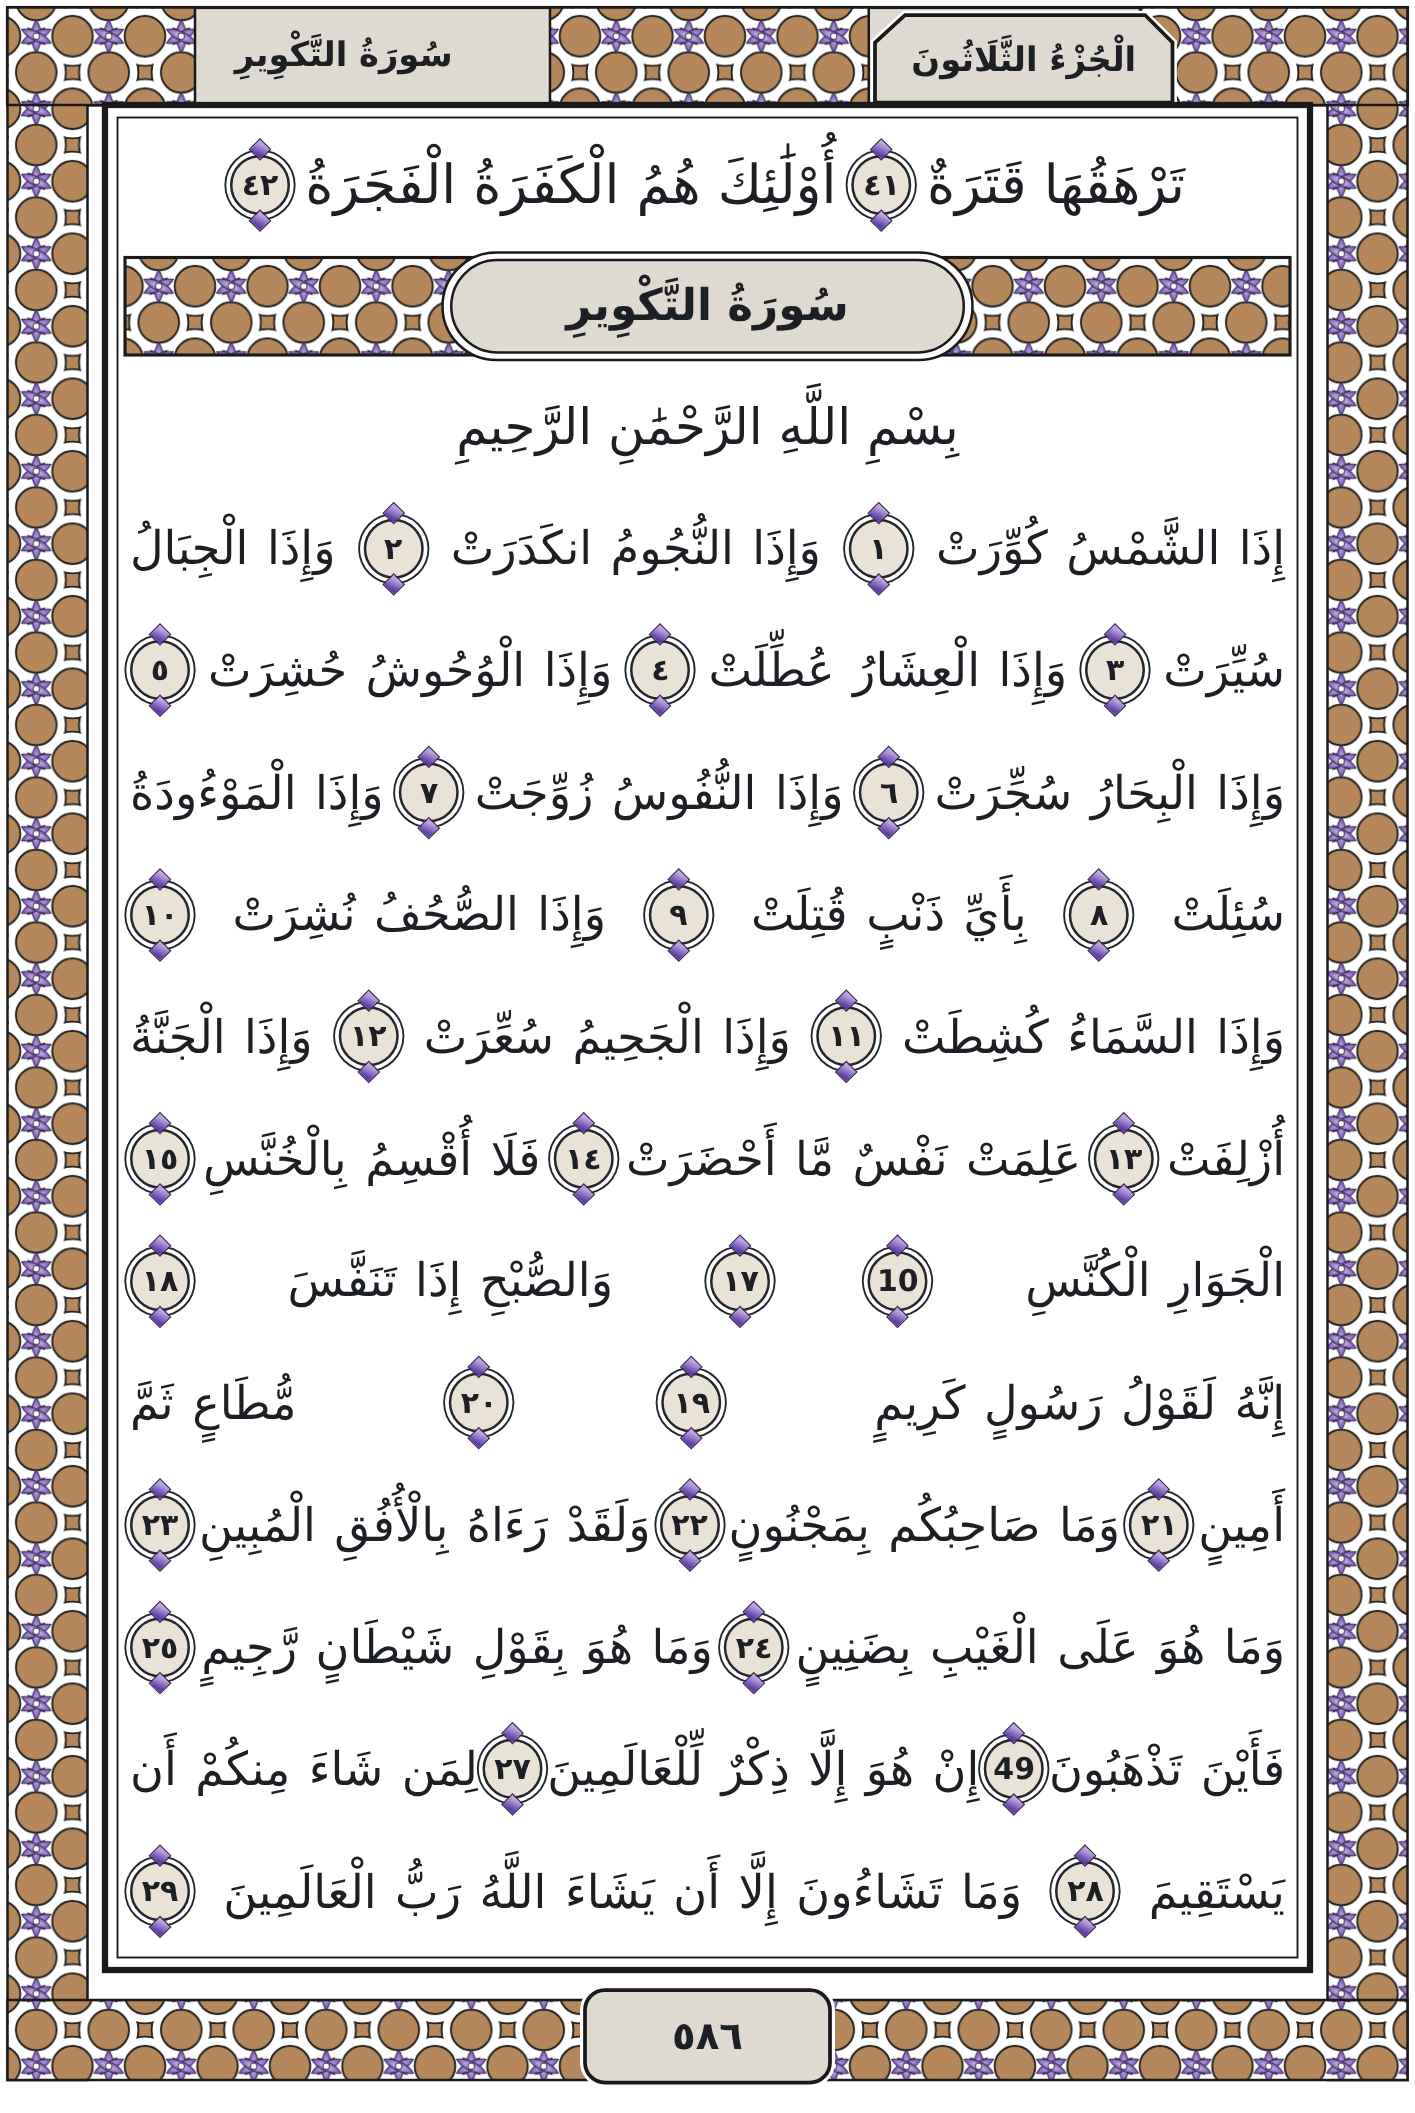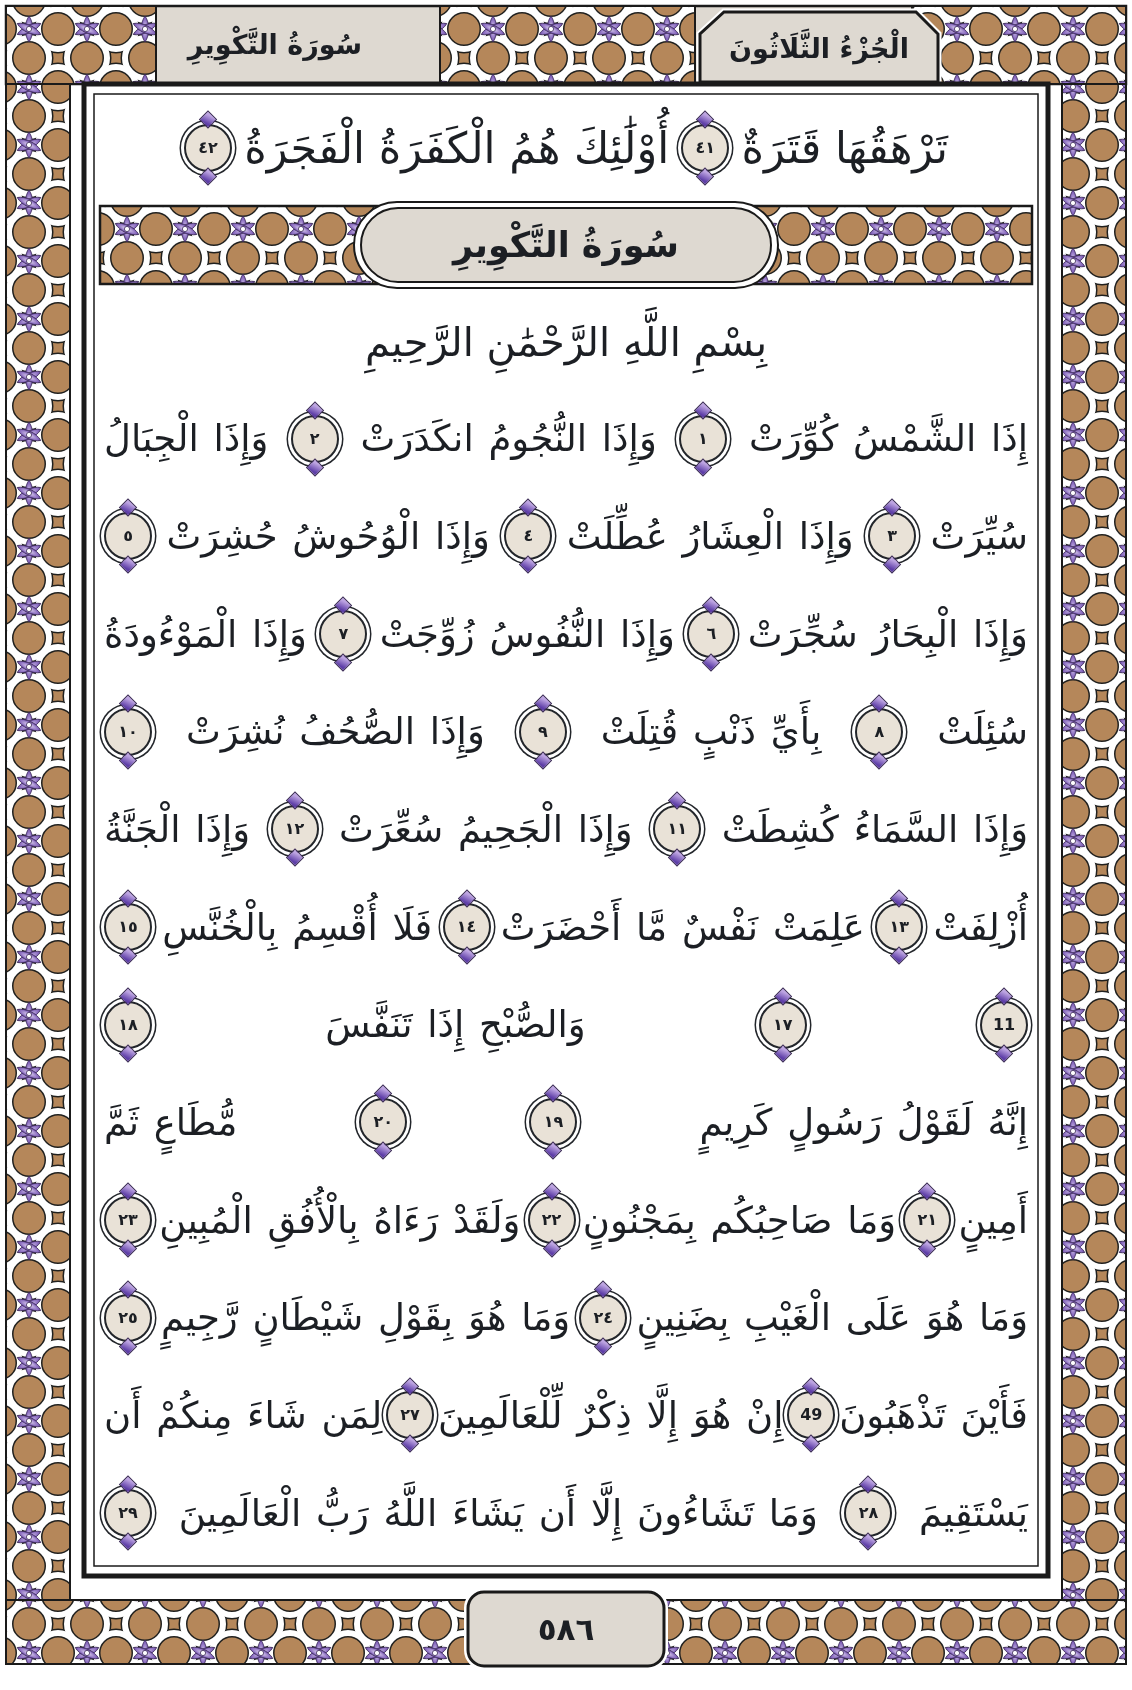--- a/index.html
+++ b/index.html
@@ -36,21 +36,21 @@
   .lines{left:104px;top:390px;width:924px;height:1172px;
     display:grid;grid-template-rows:repeat(12,1fr);}
   .line{display:flex;align-items:center;justify-content:space-between;
     font-size:37px;white-space:nowrap;overflow:visible;word-spacing:3px;}
   .seg{display:inline-block;}
 
   .vm{position:relative;display:inline-flex;align-items:center;justify-content:center;
     width:48px;height:48px;flex:0 0 48px;border-radius:50%;
     background:var(--medallion-fill);border:2px solid #23262b;
     box-shadow:0 0 0 3px #ffffff,0 0 0 4.5px #23262b;
-    font-size:16px;font-weight:bold;line-height:1;}
+    font-size:24px;font-weight:bold;line-height:1;}
   .vm::before,.vm::after{content:"";position:absolute;left:50%;
     width:11px;height:11px;transform:translateX(-50%) rotate(45deg);
     background:linear-gradient(160deg,#bda4e2 20%,#5f3fa8 80%);
     border:1px solid #3a2a55;}
   .vm::before{top:-13px;}
   .vm::after{bottom:-13px;}
 
   .page-num{left:470px;top:1598px;width:192px;height:62px;
     display:flex;align-items:center;justify-content:center;
     font-size:31px;font-weight:bold;}
@@ -196,21 +196,22 @@
       </div>
       <div class="line">
         <span class="seg">أُزْلِفَتْ</span>
         <span class="vm">١٣</span>
         <span class="seg">عَلِمَتْ نَفْسٌ مَّا أَحْضَرَتْ</span>
         <span class="vm">١٤</span>
         <span class="seg">فَلَا أُقْسِمُ بِالْخُنَّسِ</span>
         <span class="vm">١٥</span>
       </div>
       <div class="line">
-        <span class="vm">11</span>
+        <span class="seg">الْجَوَارِ الْكُنَّسِ</span>
+        <span class="vm">10</span>
         <span class="vm">١٧</span>
         <span class="seg">وَالصُّبْحِ إِذَا تَنَفَّسَ</span>
         <span class="vm">١٨</span>
       </div>
       <div class="line">
         <span class="seg">إِنَّهُ لَقَوْلُ رَسُولٍ كَرِيمٍ</span>
         <span class="vm">١٩</span>
         <span class="vm">٢٠</span>
         <span class="seg">مُّطَاعٍ ثَمَّ</span>
       </div>

